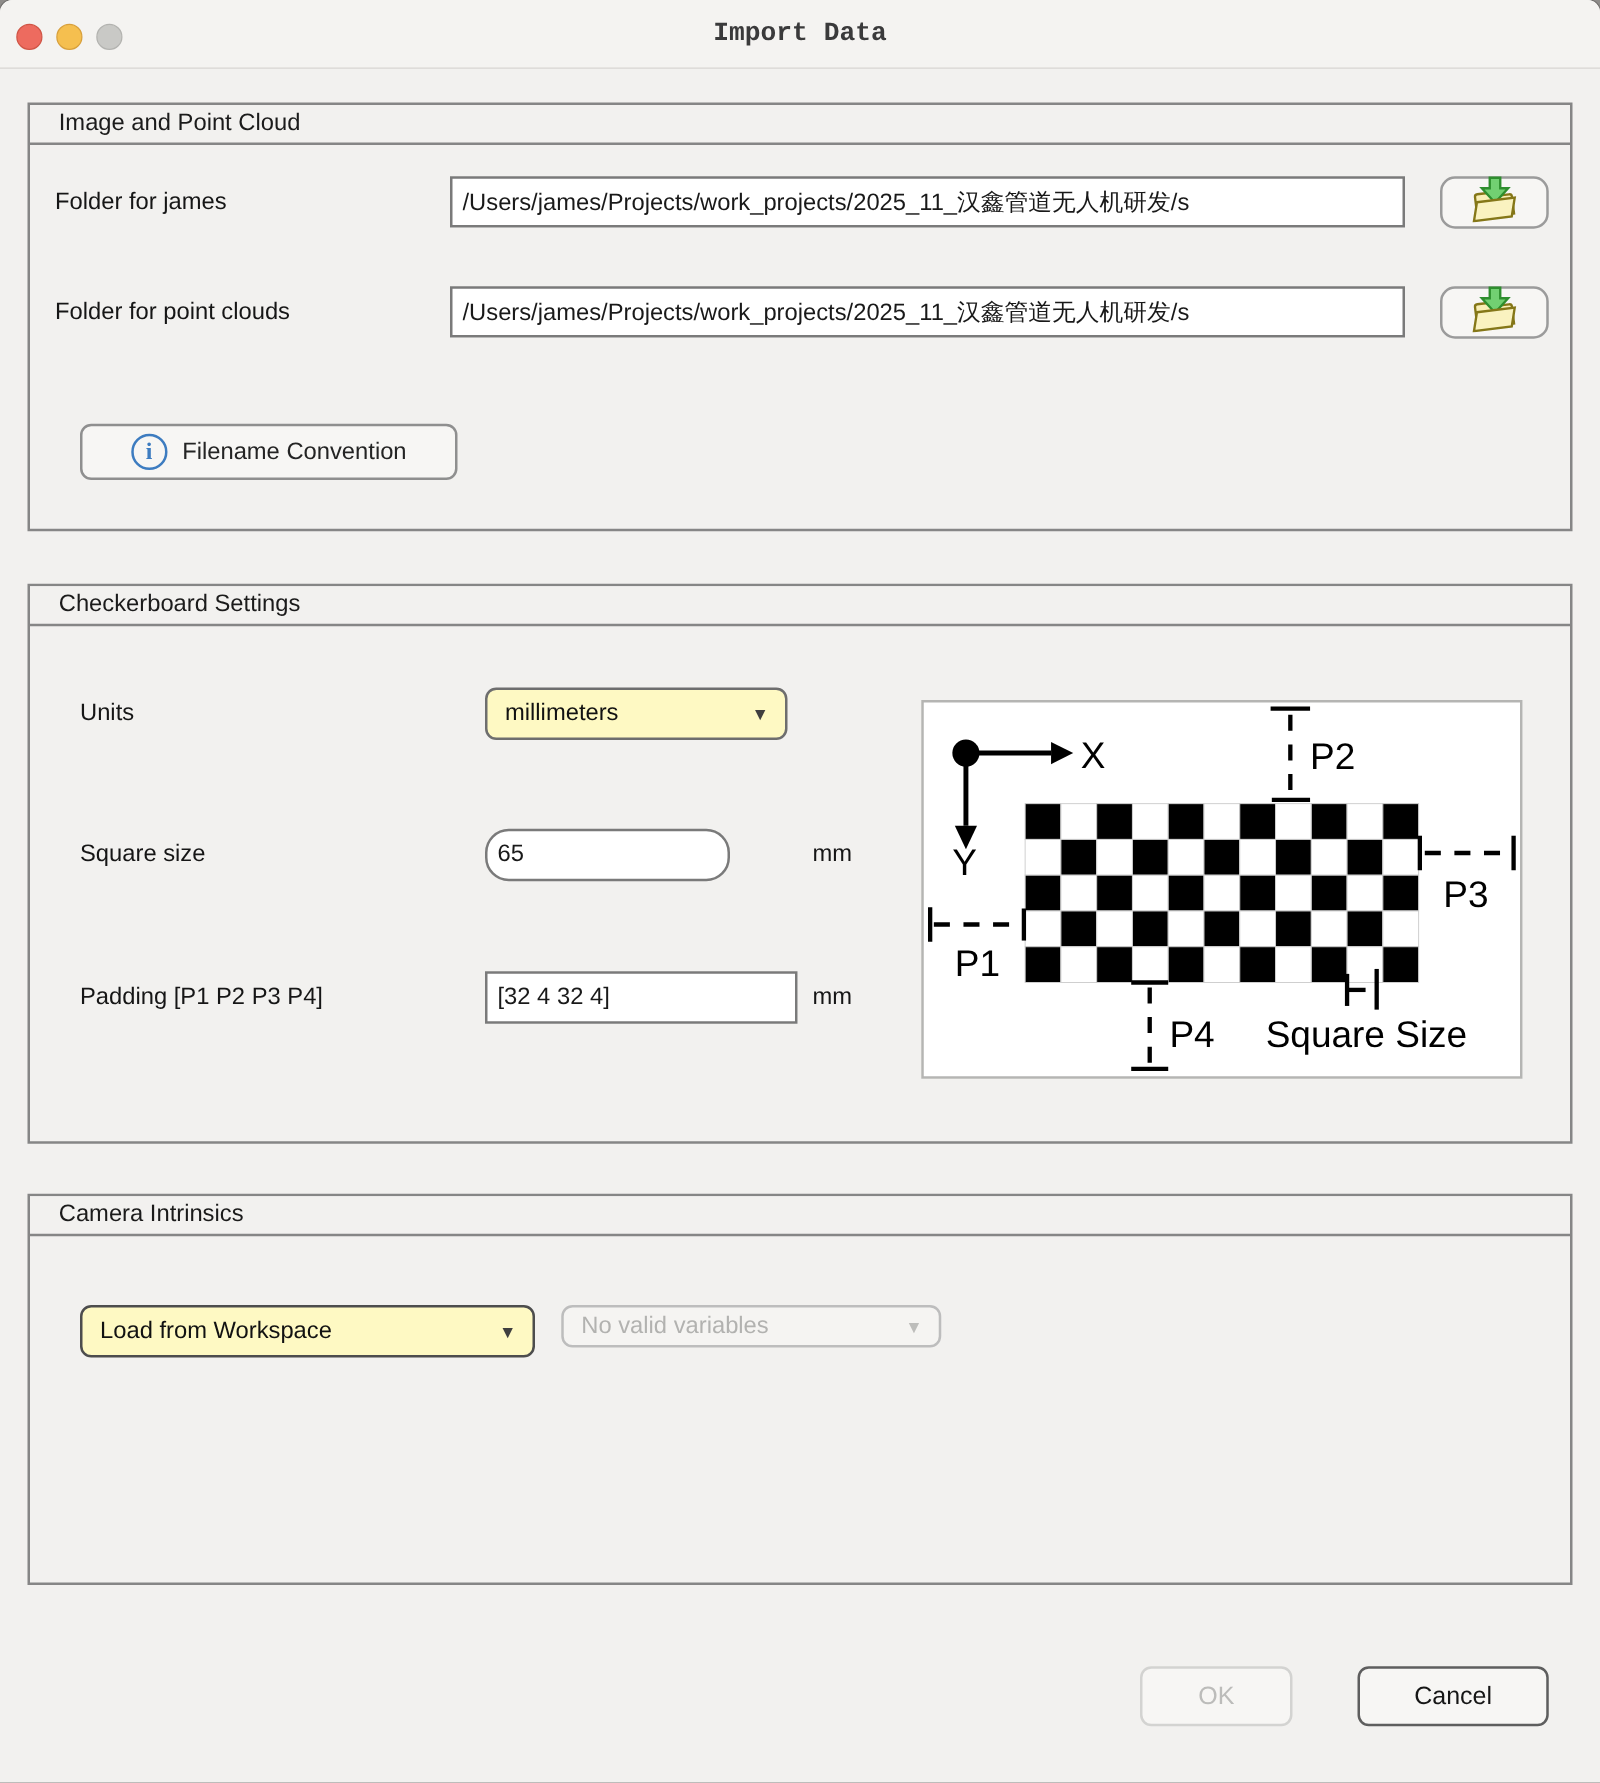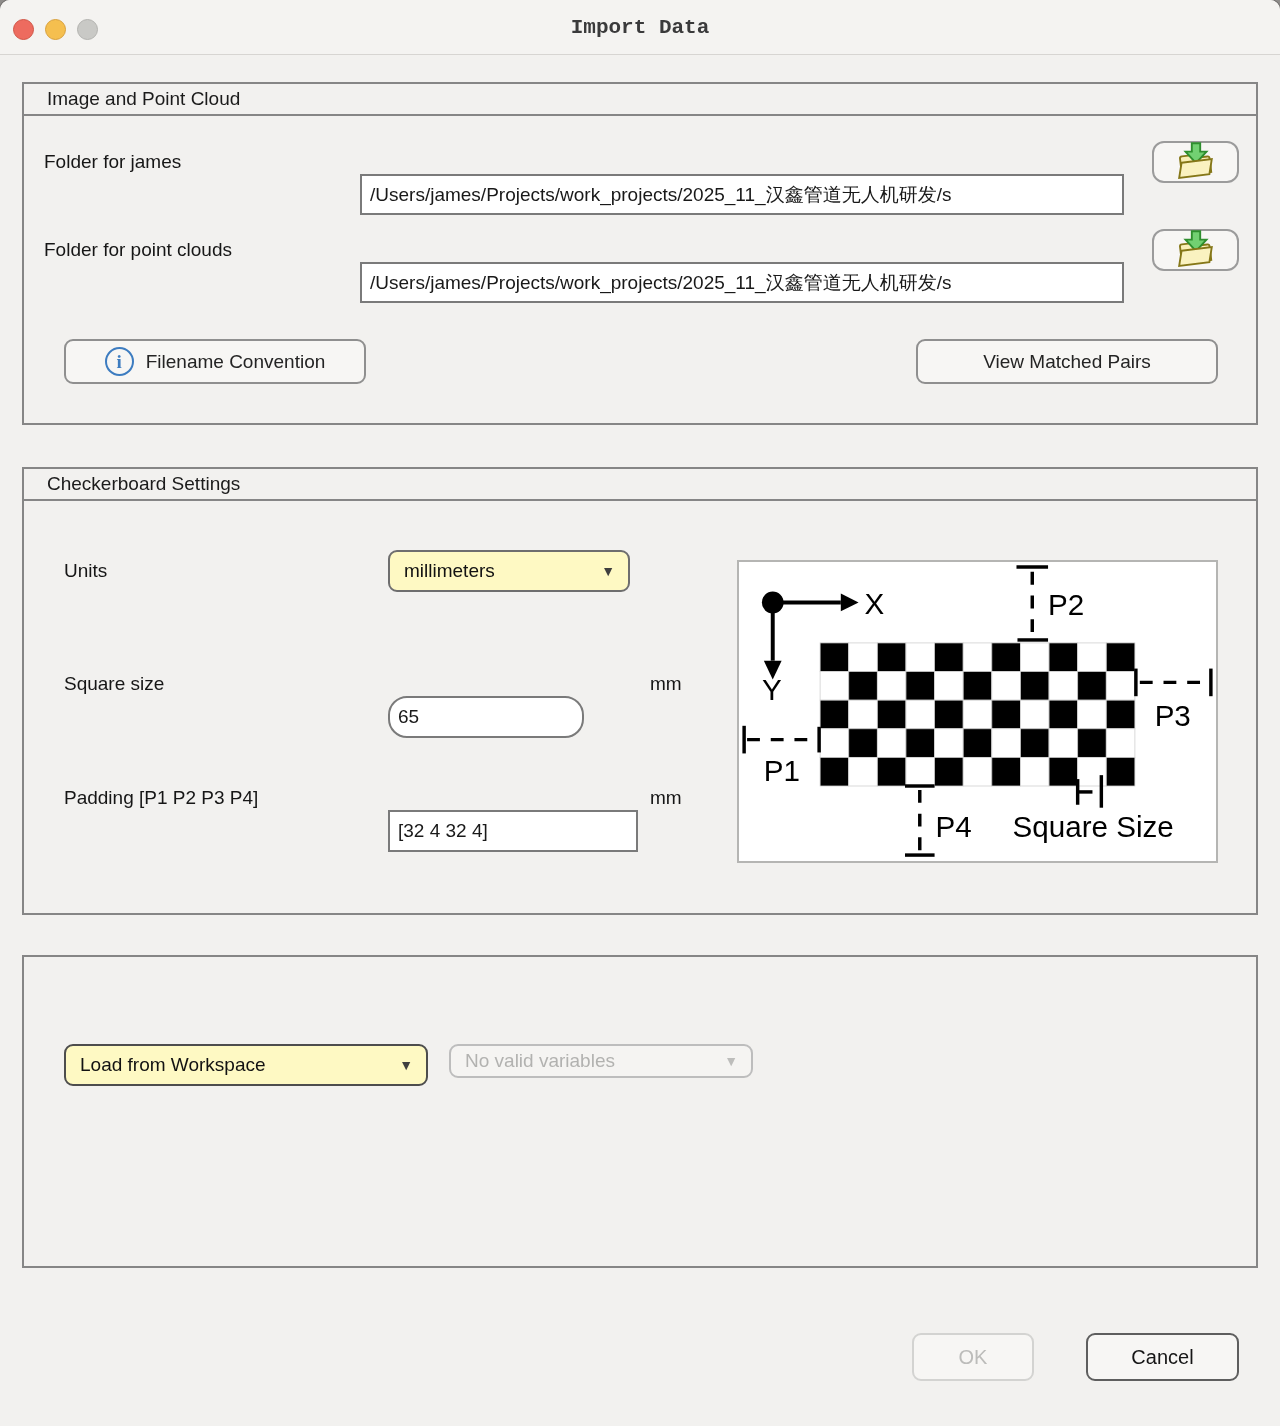--- a/index.html
+++ b/index.html
@@ -22,21 +22,21 @@
   .groupbox { position:absolute; left:22px; width:1236px; border:2px solid #868686; }
   .group-header { height:32px; border-bottom:2px solid #868686; display:flex; align-items:center;
                   padding-left:23px; font-size:19px; color:#1b1b1b; background:#f2f1ef; }
   #group-ipc   { top:82px;  height:343px; }
   #group-cb    { top:467px; height:448px; }
   #group-ci    { top:955px; height:313px; }
 
   .lbl { position:absolute; font-size:19px; color:#161616; }
 
   .field { position:absolute; border:2px solid #7a7a7a; background:#fff; font-size:19px;
-           color:#191919; padding:0 8px; font-family:inherit; outline:none;margin-top:33px; }
+           color:#191919; padding:0 8px; font-family:inherit; outline:none; }
 
   .combo { position:absolute; display:flex; align-items:center; justify-content:space-between;
            padding:0 13px 0 14px; border:2px solid #6e6e6e; border-radius:9px; background:#fef9c3;
            font-size:19px; color:#121212; cursor:default; }
   .combo .arrow { font-size:14px; color:#3f3f3f; }
   .combo.strong { border-color:#4d4d4d; }
   .combo.disabled { border-color:#bdbdbd; color:#b2b2b0; background:#f5f4f2; }
   .combo.disabled .arrow { color:#bdbdbb; }
 
   .btn { position:absolute; display:flex; align-items:center; justify-content:center; gap:12px;
@@ -103,23 +103,20 @@
           <g transform="rotate(-7 20 26)">
             <path d="M7 19 L36 19 L32 33 L3 33 Z" fill="#faf2c0" stroke="#857718" stroke-width="1.8"></path>
           </g>
         </svg>
       </span>
     </div>
 
     <div class="btn" style="left:40px; top:255px; width:302px; height:45px;">
       <span class="info-badge">i</span>
       <span>Filename Convention</span>
-    </div>
-    <div class="btn" style="left:892px; top:255px; width:302px; height:45px;">
-      <span>View Matched Pairs</span>
     </div>
   </div>
 
   <div class="groupbox" id="group-cb">
     <div class="group-header">Checkerboard Settings</div>
 
     <div class="lbl" style="left:40px; top:81px; line-height:42px;">Units</div>
     <div class="combo" style="left:364px; top:81px; width:242px; height:42px;">
       <span>millimeters</span>
       <span class="arrow">▼</span>
@@ -236,20 +233,21 @@
           <line class="cap" x1="342" y1="220" x2="342" y2="246"></line>
           <line class="cap" x1="342" y1="233" x2="357" y2="233"></line>
           <line class="cap" x1="366" y1="216" x2="366" y2="249"></line>
         </g>
         <text x="276" y="279">Square Size</text>
       </svg>
     </div>
   </div>
 
   <div class="groupbox" id="group-ci">
+    <div class="group-header">Camera Intrinsics</div>
 
     <div class="combo strong" style="left:40px; top:87px; width:364px; height:42px;">
       <span>Load from Workspace</span>
       <span class="arrow">▼</span>
     </div>
     <div class="combo disabled" style="left:425px; top:87px; width:304px; height:34px;">
       <span>No valid variables</span>
       <span class="arrow">▼</span>
     </div>
   </div>

